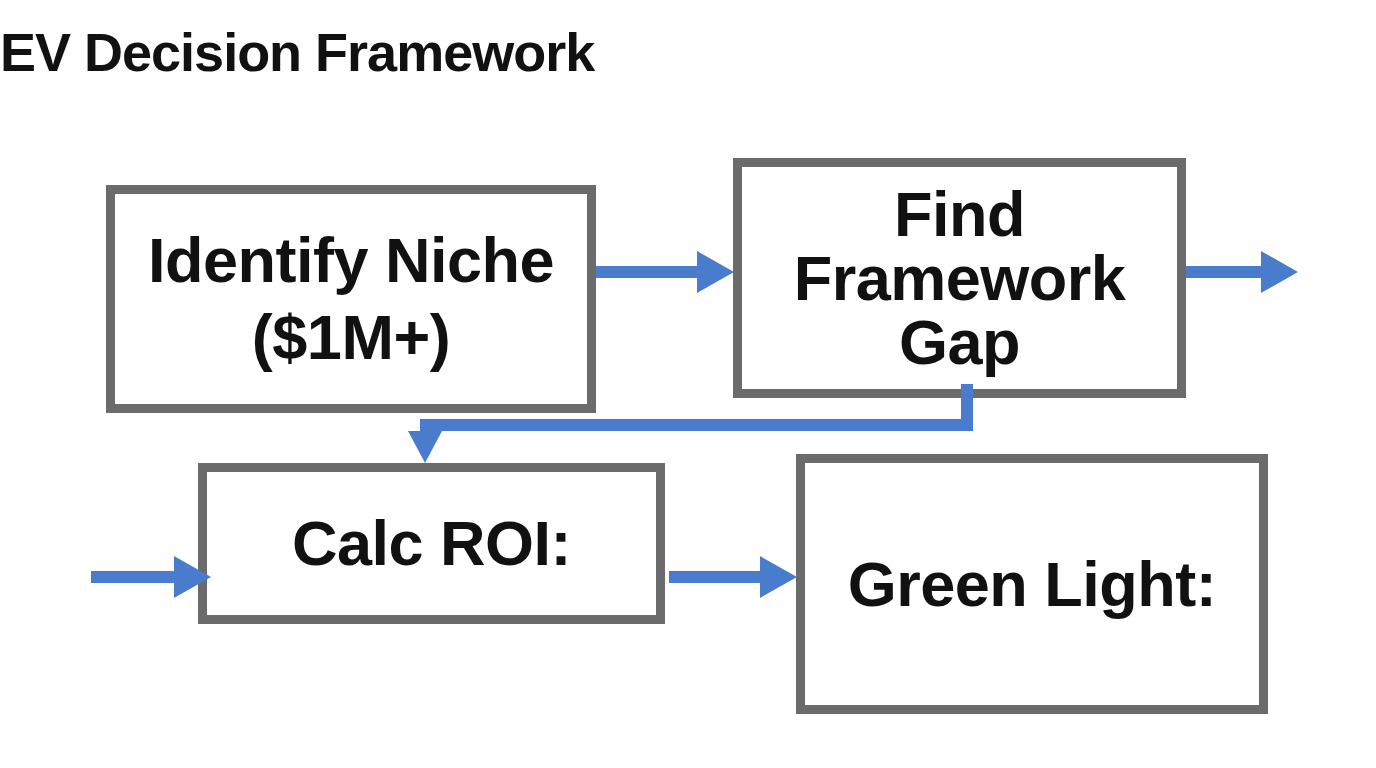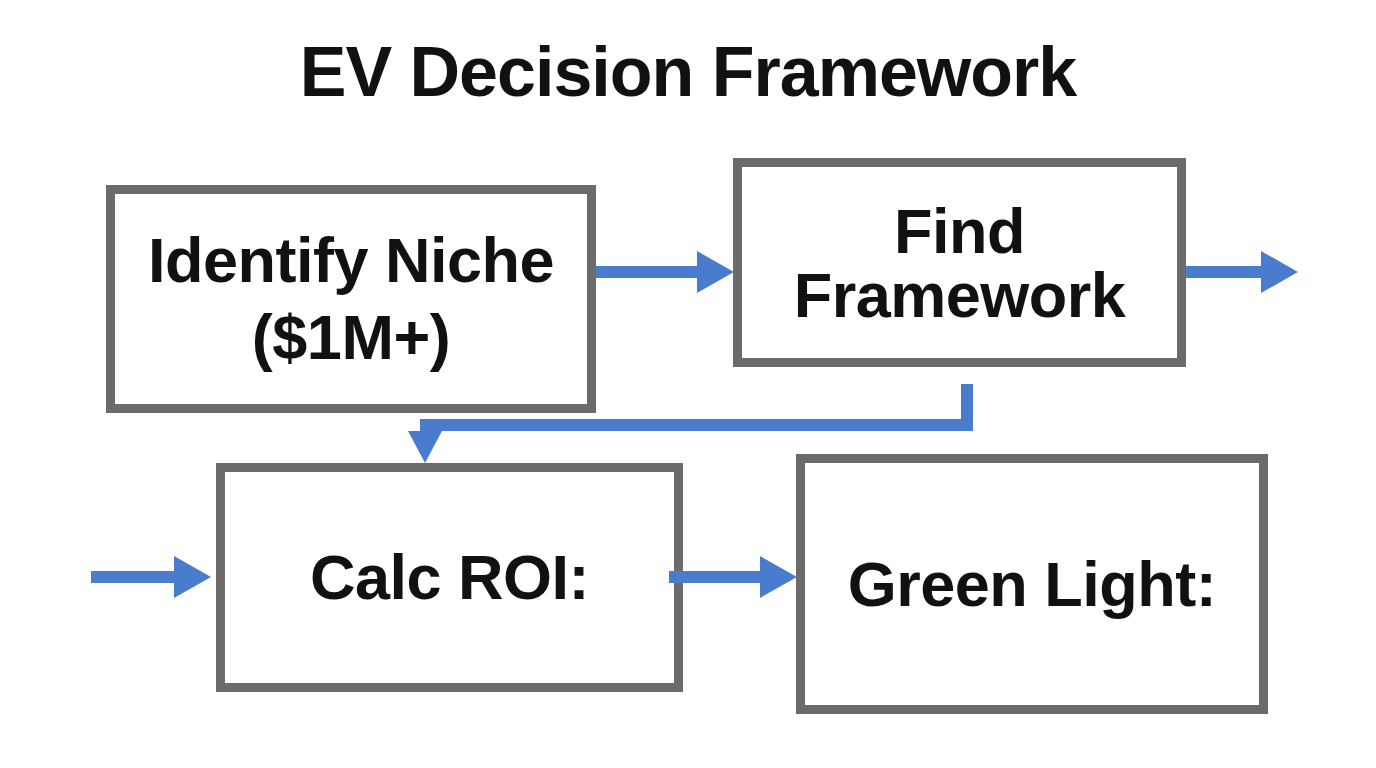--- a/index.html
+++ b/index.html
@@ -15,25 +15,25 @@
   .canvas {
     position: relative;
     width: 1376px;
     height: 768px;
     background: var(--background);
     overflow: hidden;
   }
 
   .diagram-title {
     position: absolute;
-    top: 32px;
+    top: 21px;
     left: 0;
     width: 100%;
-    text-align: center;
-    font-size: 70px;
+    text-align: left;
+    font-size: 54px;
     font-weight: bold;
     letter-spacing: -1px;
     color: var(--text);
   }
 
   .node {
     position: absolute;
     background: #ffffff;
     border: 9px solid var(--node-border);
     display: flex;
@@ -43,22 +43,22 @@
     text-align: center;
     color: var(--text);
     font-weight: bold;
     font-size: 63px;
     letter-spacing: -0.5px;
   }
   .node .node-line { line-height: 77px; }
   .node--tight .node-line { line-height: 64px; }
 
   .node--identify { left: 106px; top: 158px; width: 490px; height: 228px; margin-top: 27px; }
-  .node--gap      { left: 733px; top: 158px; width: 453px; height: 209px; }
-  .node--roi      { left: 216px; top: 463px; width: 467px; height: 229px; }
+  .node--gap      { left: 733px; top: 158px; width: 453px; height: 240px; }
+  .node--roi      { left: 198px; top: 463px; width: 467px; height: 161px; }
   .node--green    { left: 796px; top: 454px; width: 472px; height: 260px; }
 
   .shaft-h { position: absolute; height: 12px; background: var(--arrow); }
   .shaft-v { position: absolute; width: 12px;  background: var(--arrow); }
 
   .head-right {
     position: absolute; width: 0; height: 0;
     border-top: 21px solid transparent;
     border-bottom: 21px solid transparent;
     border-left: 37px solid var(--arrow);
@@ -99,20 +99,21 @@
   <div class="diagram-title">EV Decision Framework</div>
 
   <div class="node node--identify">
     <div class="node-line">Identify Niche</div>
     <div class="node-line">($1M+)</div>
   </div>
 
   <div class="node node--gap node--tight">
     <div class="node-line">Find</div>
     <div class="node-line">Framework</div>
+    <div class="node-line">Gap</div>
   </div>
 
   <div class="node node--roi">
     <div class="node-line">Calc ROI:</div>
   </div>
 
   <div class="node node--green">
     <div class="node-line">Green Light:</div>
   </div>
 

